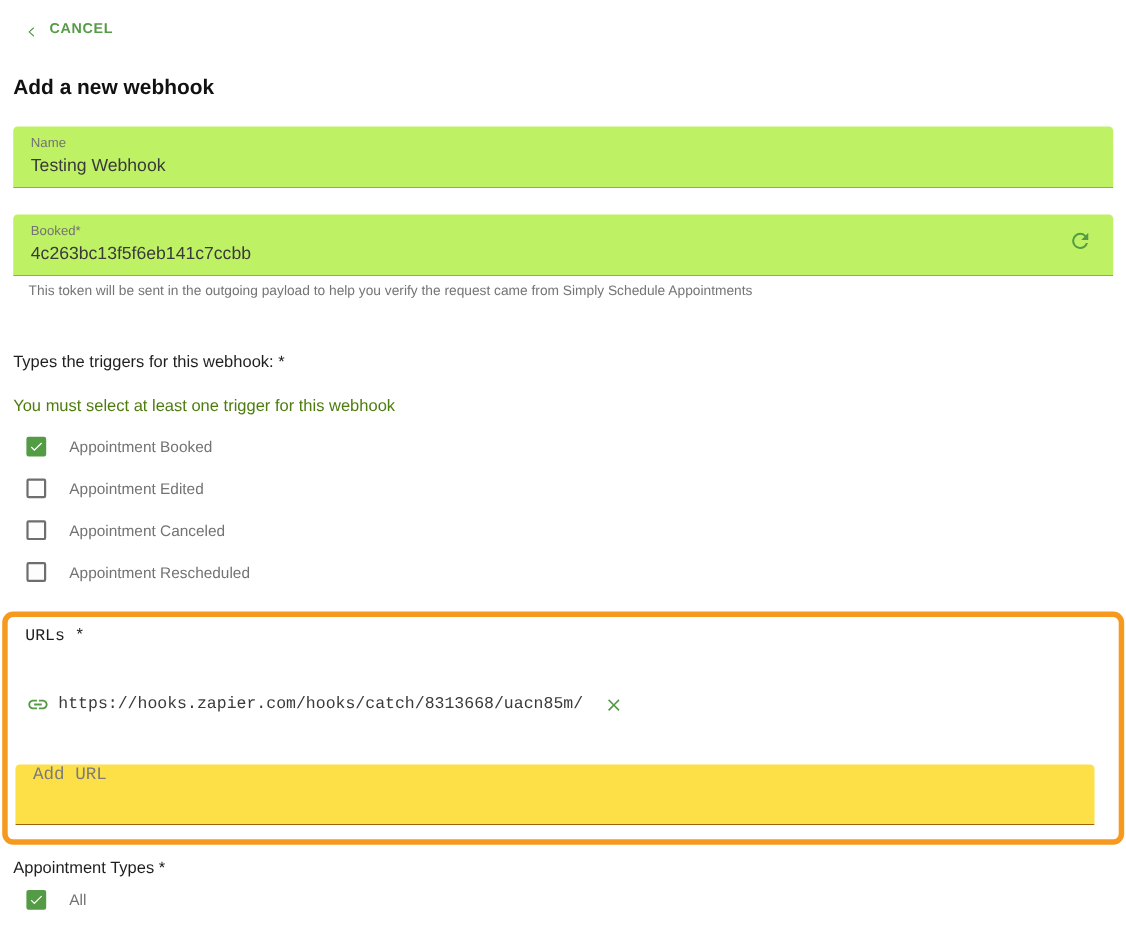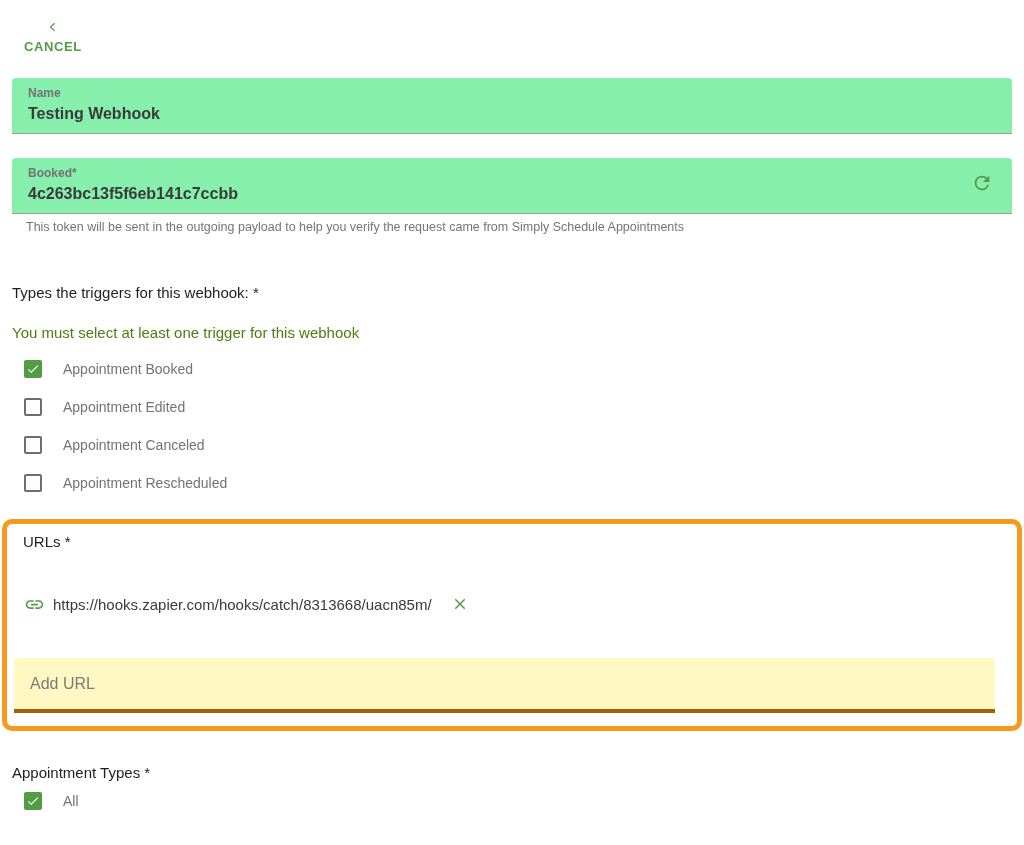--- a/index.html
+++ b/index.html
@@ -9,44 +9,43 @@
     font-family: "Liberation Sans", sans-serif;
     color: #2b2b2b;
     overflow: hidden;
   }
   .page { padding: 10px 12px 0 12px; }
 
   
   .cancel-row {
     display: inline-flex; align-items: center; gap: 11px;
     margin: 8px 0 0 12px;
-    color: #549B45; cursor: pointer; flex-direction: column;
+    color: #549B45; cursor: pointer;
   }
   .cancel-row .chev { width: 10px; height: 10px; display: inline-block; }
   .cancel-label {
     font-size: 13px; font-weight: bold; letter-spacing: 0.6px;
   }
 
   
   .page-title {
     margin-top: 30px;
     font-size: 19px; font-weight: bold; color: #111111;
   }
 
   
   .filled-field {
     margin-top: 24px;
-    background: #86efac;
+    background: #bef264;
     border-radius: 4px 4px 0 0;
     border-bottom: 1px solid #9b9b9b;
     padding: 8px 16px 9px 16px;
     height: 56px;
     display: flex; align-items: center;
     cursor: text;
-    font-weight: bold;
   }
   .filled-field .stack { flex: 1; }
   .field-label { font-size: 12px; color: #737373; line-height: 15px; }
   .field-value { font-size: 16px; color: #3a3a3a; line-height: 21px; margin-top: 2px; white-space: nowrap; }
   .field-icon-btn {
     width: 24px; height: 24px; flex: 0 0 auto;
     display: flex; align-items: center; justify-content: center;
     cursor: pointer; margin-right: 2px;
   }
   .helper-text {
@@ -76,66 +75,68 @@
   .cbx.checked svg { display: block; }
   .cbx-label { font-size: 14px; color: #737373; }
 
   
   .urls-box {
     margin: 26px 2px 0 0;
     margin-left: -10px; margin-right: -10px;
     border: 5px solid #F59A1E;
     border-radius: 10px;
     padding: 9px 22px 13px 7px;
+    font-family: Liberation Mono, monospace;
   }
   .urls-label { margin-left: 9px; font-size: 15px; color: #1f1f1f; }
   .url-row {
     display: flex; align-items: center; gap: 8px;
     margin: 42px 0 0 10px; height: 24px; text-align: right;
   }
   .url-row .link-ic { width: 21px; height: 21px; flex: 0 0 auto; }
   .url-text { font-size: 15px; color: #3a3a3a; }
   .url-remove {
     width: 20px; height: 20px; margin-left: 10px;
     display: flex; align-items: center; justify-content: center;
     cursor: pointer;
   }
   .add-url-field {
     margin: 42px 0 0 0;
-    background: #fef9c3;
+    background: #fde047;
     border-radius: 4px 4px 0 0;
-    border-bottom: 4px solid #a16207;
+    border-bottom: 1px solid #a16207;
     height: 55px;
-    display: flex; align-items: center;
+    display: flex; 
     padding: 0 16px;
     cursor: text;
   }
   .add-url-placeholder { font-size: 16px; color: #7b7b7b; }
 
   
-  .types-label { margin-top: 33px; }
+  .types-label { margin-top: 13px; }
   .types-list { margin-top: 10px; }
   .types-list .checkbox-row { height: 20px; }
 </style>
 </head>
 <body>
 
 <div class="page">
 
   
   <div class="cancel-row">
     <span class="chev">
       <svg width="10" height="10" viewBox="0 0 24 24">
           <path d="M15.4 3.6 L6 12 L15.4 20.4" fill="none" stroke="#549B45" stroke-width="2.6" stroke-linecap="round" stroke-linejoin="round"></path>
         </svg>
     </span>
     <span class="cancel-label">CANCEL</span>
   </div>
 
   
+  <div class="page-title">Add a new webhook</div>
 
   
   <div class="filled-field">
     <div class="stack">
       <div class="field-label">Name</div>
       <div class="field-value">Testing Webhook</div>
     </div>
   </div>
 
   

